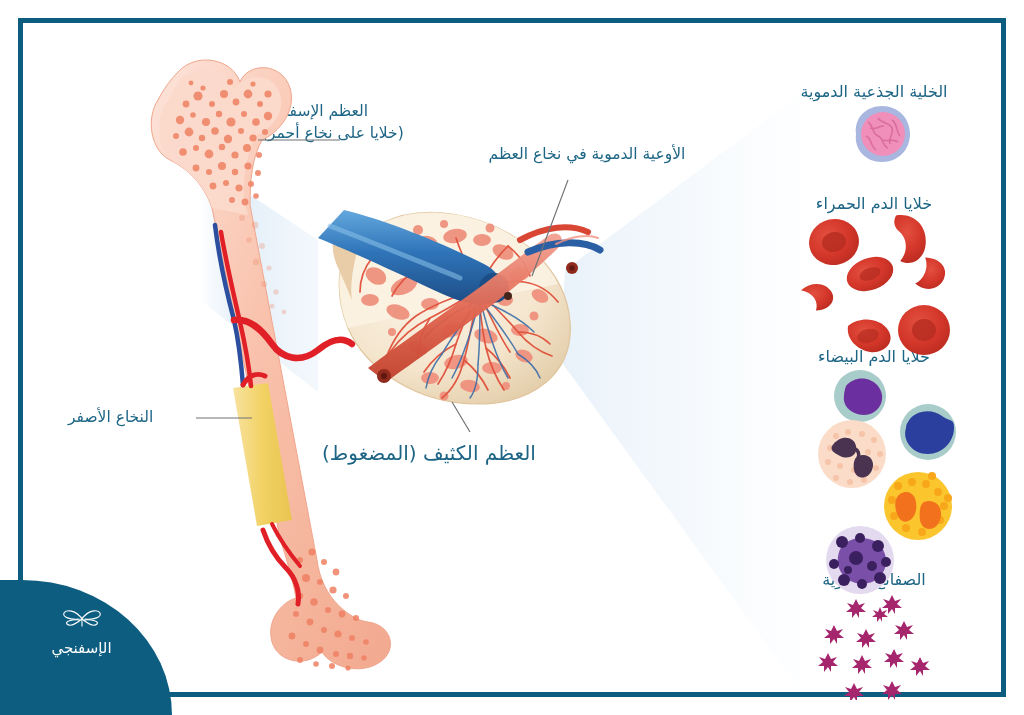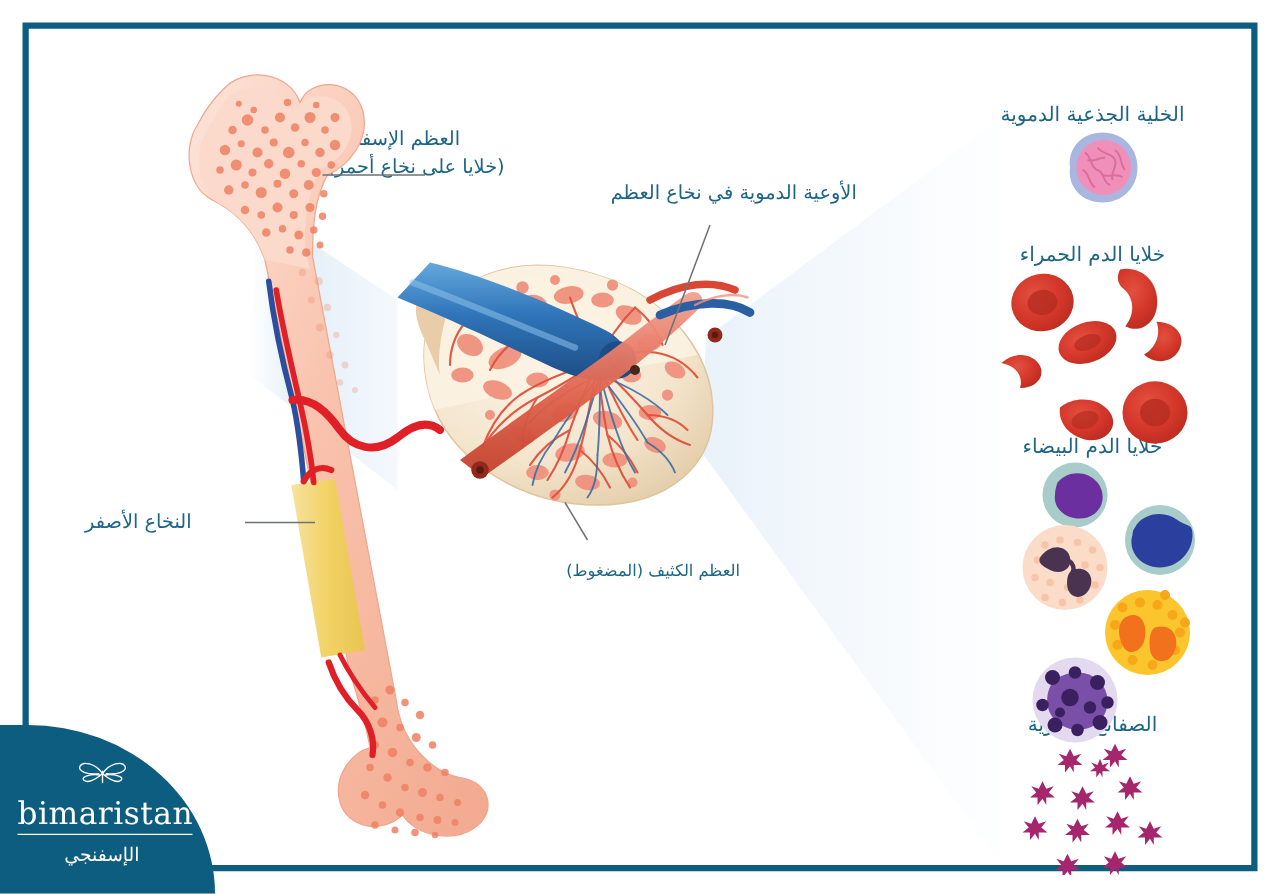--- a/index.html
+++ b/index.html
@@ -547,21 +547,21 @@
   </div>
 
   <div class="lbl" style="left:462px; top:143px; width:250px; text-align:center;">
     <div>الأوعية الدموية في نخاع العظم</div>
   </div>
 
   <div class="lbl" style="left:68px; top:406px; width:125px; text-align:left;">
     <div>النخاع الأصفر</div>
   </div>
 
-  <div class="lbl" style="left:322px; top:449px; width:270px; text-align:right; font-size:13px;">
+  <div class="lbl" style="left:322px; top:439px; width:270px; text-align:left; font-size:20px;">
     <div>العظم الكثيف (المضغوط)</div>
   </div>
 
   <div class="lbl lbl-r" style="left:758px; top:192px; width:232px;">
     <span>خلايا الدم الحمراء</span>
   </div>
 
   <div class="lbl lbl-r" style="left:758px; top:80px; width:232px;">
     <span>الخلية الجذعية الدموية</span>
   </div>
@@ -578,18 +578,17 @@
     <div class="logo-wrap">
       <svg class="logo-mark" viewBox="0 0 92 52">
         <g fill="none" stroke="#ffffff" stroke-width="2.2" stroke-linecap="round">
           <path d="M 46 26 C 34 8, 14 6, 10 14 C 6 22, 22 28, 40 26"></path>
           <path d="M 46 26 C 58 8, 78 6, 82 14 C 86 22, 70 28, 52 26"></path>
           <path d="M 46 26 C 36 34, 22 42, 16 36 C 11 31, 26 26, 42 28"></path>
           <path d="M 46 26 C 56 34, 70 42, 76 36 C 81 31, 66 26, 50 28"></path>
           <path d="M 46 22 L 46 40"></path>
         </g>
       </svg>
-      <div class="logo-word">bimaristan</div>
       <div class="logo-ar">الإسفنجي</div>
     </div>
   </div>
 
 </div>
 
 </body></html>

